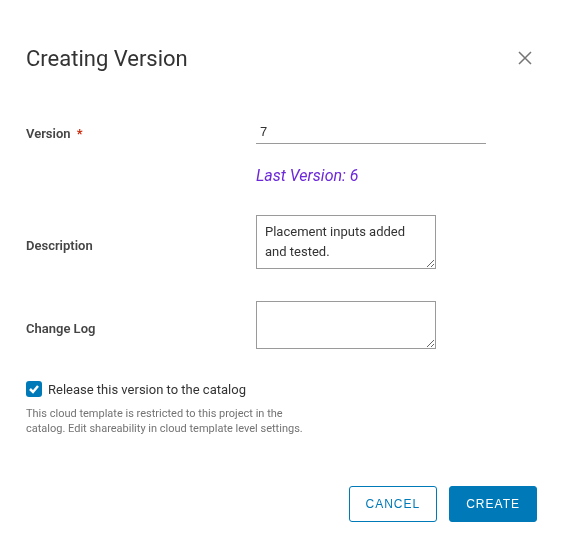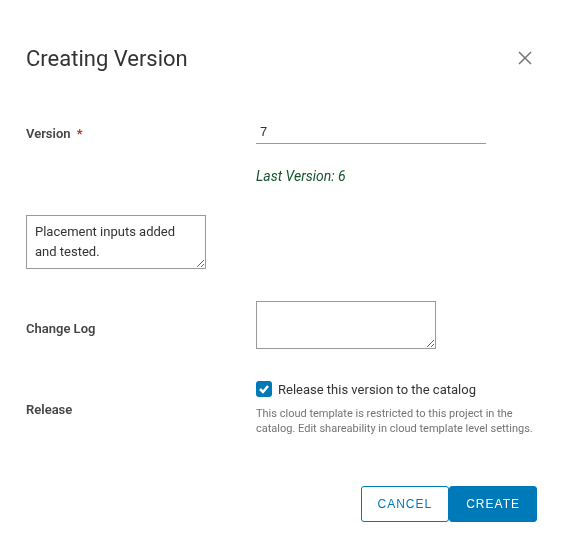--- a/index.html
+++ b/index.html
@@ -58,23 +58,23 @@
       border: none;
       border-bottom: 1px solid #9a9a9a;
       font-size: 13px;
       padding: 2px 4px 4px 4px;
       outline: none;
       background: transparent;
       color: #333;
     }
     .last-version-row { margin-top: -6px; margin-bottom: 30px; }
     .last-version-text {
-      font-size: 14px;
+      font-size: 16px;
       font-style: italic;
-      color: #14532d;
+      color: #6d28d9;
     }
     textarea {
       width: 180px;
       border: 1px solid #9a9a9a;
       font-size: 13px;
       padding: 6px 8px;
       font-family: inherit;
       resize: both;
       line-height: 1.5;
       outline: none;
@@ -110,21 +110,21 @@
       font-size: 11px;
       line-height: 1.35;
       color: #737373;
     }
 
     .footer {
       position: absolute;
       right: 26px;
       bottom: 22px;
       display: flex;
-      gap: 0;
+      gap: 12px;
       align-items: flex-end;
     }
     .btn {
       font-size: 12px;
       letter-spacing: 1px;
       font-weight: 400;
       padding: 10px 16px;
       border-radius: 3px;
       cursor: pointer;
       text-transform: uppercase;
@@ -165,34 +165,34 @@
 </div>
 
 <div class="form-row last-version-row">
   <div class="form-label"></div>
   <div class="form-field">
     <span class="last-version-text">Last Version: 6</span>
   </div>
 </div>
 
 <div class="form-row">
+  <div class="form-label">Description</div>
   <div class="form-field">
     <textarea class="desc-area" style="">Placement inputs added and tested.</textarea>
   </div>
 </div>
 
 <div class="form-row">
   <div class="form-label">Change Log</div>
   <div class="form-field">
     <textarea class="log-area" style=""></textarea>
   </div>
 </div>
 
 <div class="form-row release-row">
-  <div class="form-label">Release</div>
   <div class="form-field">
     <div class="checkbox-line">
       <div class="chk">
         <span>
           <svg viewBox="0 0 12 12">
               <path d="M2 6 L5 9 L10 3"></path>
             </svg>
         </span>
       </div>
       <span class="chk-label">Release this version to the catalog</span>

